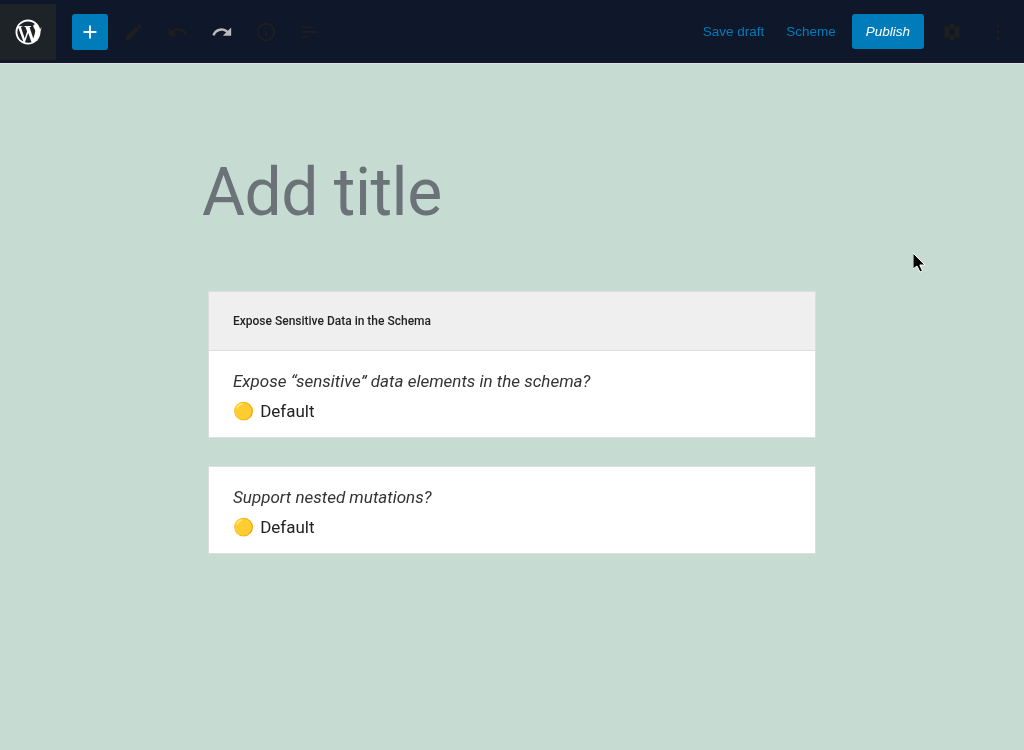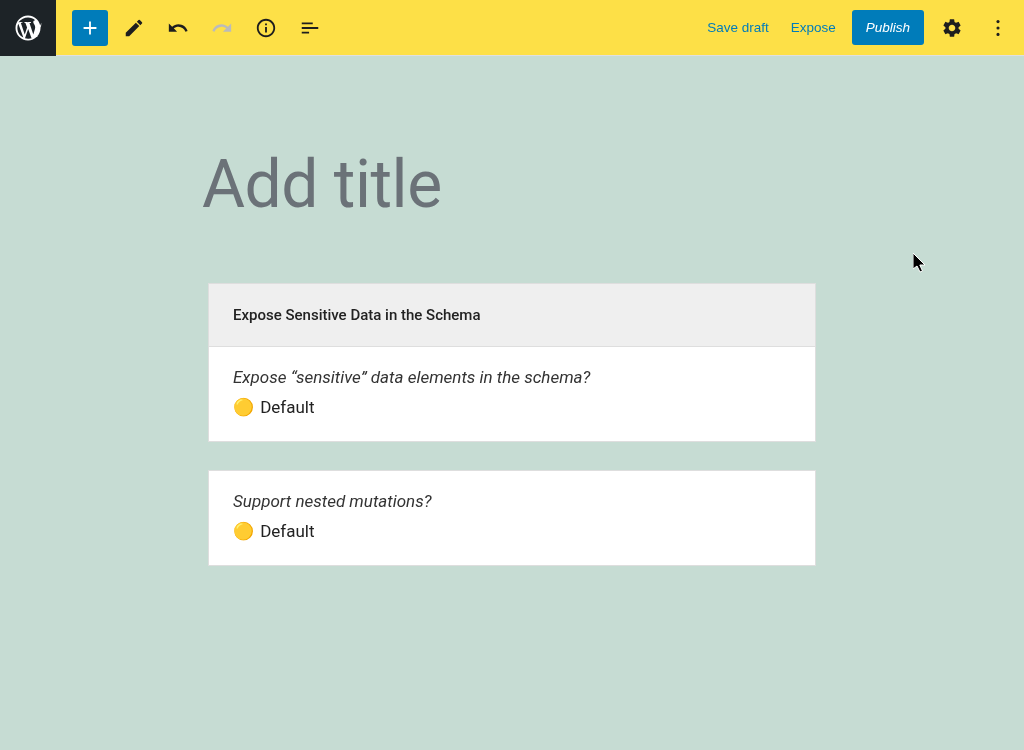--- a/index.html
+++ b/index.html
@@ -1,35 +1,35 @@
 <!DOCTYPE html>
 <html><head>
 <meta charset="utf-8">
 <style>
   * { box-sizing: border-box; margin: 0; padding: 0; }
   html, body { width: 1024px; height: 750px; font-family: -apple-system, BlinkMacSystemFont, "Segoe UI", Roboto, sans-serif; overflow: hidden; }
-  .topbar { display: flex; align-items: center; height: 56px; background: #fde047; border-bottom: 1px solid #e0e0e0; }
+  .topbar { display: flex; align-items: center; height: 64px; background: #0f172a; border-bottom: 1px solid #e0e0e0; }
   .wp-logo { width: 56px; height: 56px; background: #1d2327; display: flex; align-items: center; justify-content: center; }
   .wp-logo svg { width: 30px; height: 30px; fill: #fff; }
   .tool-group { display: flex; align-items: center; gap: 8px; padding-left: 16px; }
   .icon-btn { width: 36px; height: 36px; display: flex; align-items: center; justify-content: center; border: none; background: transparent; cursor: pointer; border-radius: 2px; }
   .icon-btn svg { width: 22px; height: 22px; fill: #1e1e1e; }
   .icon-btn.disabled svg { fill: #bbb; }
   .icon-btn.add { background: #007cba; border-radius: 3px; }
   .icon-btn.add svg { fill: #fff; }
   .spacer { flex: 1; }
   .right-group { display: flex; align-items: center; gap: 10px; padding-right: 8px; }
   .link-btn { background: none; border: none; color: #007cba; font-size: 13.5px; font-weight: 500; padding: 8px 6px; cursor: pointer; }
   .publish-btn { background: #007cba; color: #fff; border: none; font-size: 13.5px; font-weight: 500; padding: 10px 14px; border-radius: 3px; cursor: pointer; font-style: italic; }
   .canvas { background: #c6dcd3; width: 100%; height: calc(100% - 56px); display: flex; flex-direction: column; align-items: center; overflow-y: auto; }
   .title-area { width: 620px; margin-top: 90px; margin-bottom: 60px; }
   .title-placeholder { font-size: 66px; font-weight: 400; color: #6b7278; letter-spacing: -0.5px; }
   .block { width: 608px; background: #fff; border: 1px solid #dedede; margin-bottom: 28px; }
-  .block-header { background: #efefef; padding: 22px 24px; font-size: 15px; font-weight: 500; color: #222; border-bottom: 1px solid #dedede; }
-  .block-body { padding: 20px 24px 24px 24px; }
+  .block-header { background: #efefef; padding: 22px 24px; font-size: 12px; font-weight: 500; color: #222; border-bottom: 1px solid #dedede; }
+  .block-body { padding: 20px 24px 16px 24px; }
   .block-question { font-style: italic; font-size: 17px; color: #333; margin-bottom: 10px; }
   .block-value { font-size: 17px; color: #222; display: flex; align-items: center; gap: 6px; }
   .status-dot { font-size: 17px; }
   .cursor-arrow { position: absolute; left: 913px; top: 253px; width: 14px; height: 20px; pointer-events: none; }
 </style>
 </head>
 <body>
 
 <div class="topbar">
   <div class="wp-logo">
@@ -65,21 +65,21 @@
     </button>
     <button class="icon-btn">
       <svg viewBox="0 0 24 24">
           <path d="M3 6h12v2H3zm0 5h18v2H3zm0 5h8v2H3z"></path>
         </svg>
     </button>
   </div>
   <div class="spacer"></div>
   <div class="right-group">
     <button class="link-btn">Save draft</button>
-    <button class="link-btn">Expose</button>
+    <button class="link-btn">Scheme</button>
     <button class="publish-btn">Publish</button>
     <button class="icon-btn">
       <svg viewBox="0 0 24 24">
           <path d="M19.14 12.94c.04-.3.06-.61.06-.94 0-.32-.02-.64-.07-.94l2.03-1.58a.49.49 0 00.12-.61l-1.92-3.32a.488.488 0 00-.59-.22l-2.39.96c-.5-.38-1.03-.7-1.62-.94l-.36-2.54a.484.484 0 00-.48-.41h-3.84c-.24 0-.43.17-.47.41l-.36 2.54c-.59.24-1.13.57-1.62.94l-2.39-.96c-.22-.08-.47 0-.59.22L2.74 8.87c-.12.21-.08.47.12.61l2.03 1.58c-.05.3-.09.63-.09.94s.02.64.07.94l-2.03 1.58a.49.49 0 00-.12.61l1.92 3.32c.12.22.37.29.59.22l2.39-.96c.5.38 1.03.7 1.62.94l.36 2.54c.05.24.24.41.48.41h3.84c.24 0 .44-.17.47-.41l.36-2.54c.59-.24 1.13-.56 1.62-.94l2.39.96c.22.08.47 0 .59-.22l1.92-3.32c.12-.22.07-.47-.12-.61l-2.01-1.58zM12 15.6c-1.98 0-3.6-1.62-3.6-3.6s1.62-3.6 3.6-3.6 3.6 1.62 3.6 3.6-1.62 3.6-3.6 3.6z"></path>
         </svg>
     </button>
     <button class="icon-btn">
       <svg viewBox="0 0 24 24">
           <circle cx="12" cy="5" r="1.7"></circle>
           <circle cx="12" cy="12" r="1.7"></circle>

